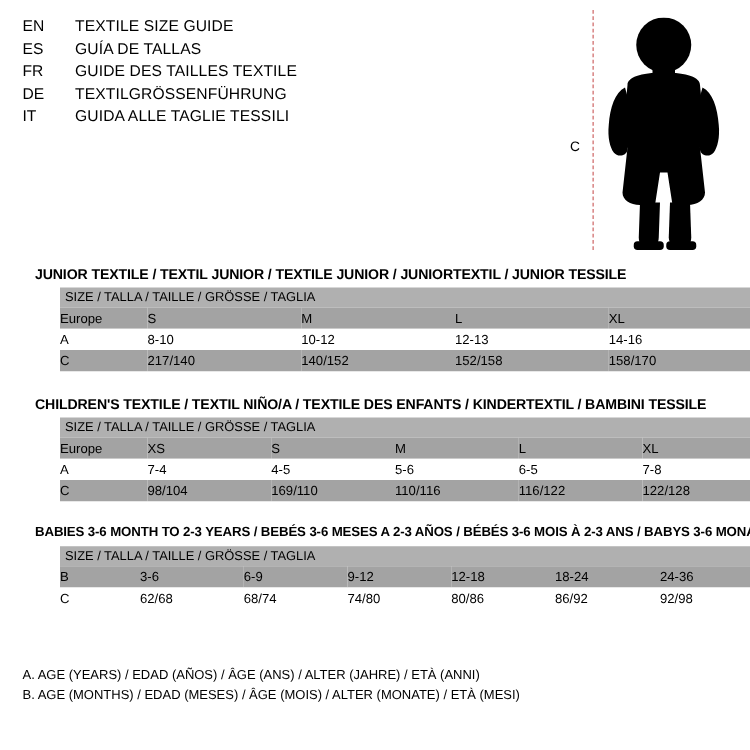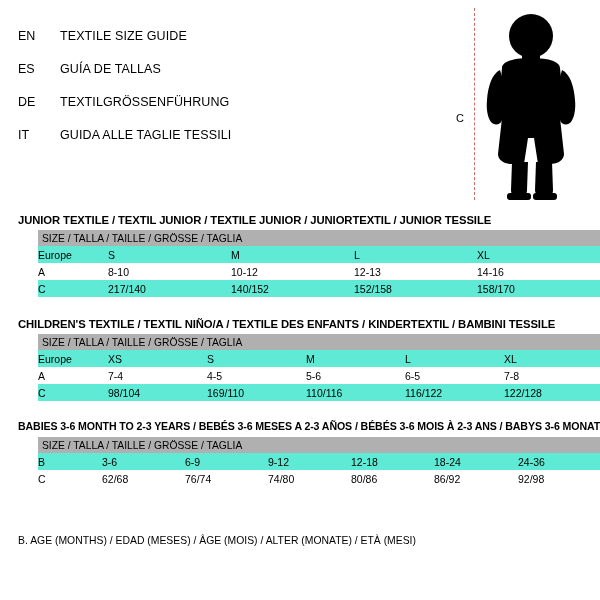--- a/index.html
+++ b/index.html
@@ -29,21 +29,20 @@
     left: 18px;
     top: 12px;
     width: 420px;
   }
   .lang-row {
     display: flex;
     align-items: baseline;
     line-height: 18px;
     height: 18px;
     font-size: 12.5px;
-    margin-top: 15px;
   }
   .lang-code {
     width: 42px;
     flex: 0 0 42px;
     font-size: 12.5px;
   }
   .lang-title {
     font-size: 12.5px;
     letter-spacing: 0.1px;
   }
@@ -73,21 +72,21 @@
   }
   .silhouette {
     position: absolute;
     left: 38px;
     top: 6px;
   }
 
   
   .section {
     position: absolute;
-    left: 18px;
+    left: 28px;
     width: 564px;
   }
   .section-title {
     font-size: 11.3px;
     font-weight: bold;
     letter-spacing: -0.1px;
     margin-bottom: 4px;
     white-space: nowrap;
   }
   .section-title.small {
@@ -107,21 +106,21 @@
     vertical-align: middle;
     white-space: nowrap;
   }
   tr.hdr td {
     background: #b0b0b0;
     font-size: 10.3px;
     padding-left: 4px;
     height: 16px;
   }
   tr.band td {
-    background: #5eead4;
+    background: #a3a3a3;
   }
   tr.plain td {
     background: #ffffff;
   }
   td.lbl {
     padding-left: 4px;
   }
   td.val {
     padding-left: 2px;
   }
@@ -145,20 +144,24 @@
 <div class="page">
 
   <div class="lang-block">
     <div class="lang-row">
       <span class="lang-code">EN</span>
       <span class="lang-title">TEXTILE SIZE GUIDE</span>
     </div>
     <div class="lang-row">
       <span class="lang-code">ES</span>
       <span class="lang-title">GUÍA DE TALLAS</span>
+    </div>
+    <div class="lang-row">
+      <span class="lang-code">FR</span>
+      <span class="lang-title">GUIDE DES TAILLES TEXTILE</span>
     </div>
     <div class="lang-row">
       <span class="lang-code">DE</span>
       <span class="lang-title">TEXTILGRÖSSENFÜHRUNG</span>
     </div>
     <div class="lang-row">
       <span class="lang-code">IT</span>
       <span class="lang-title">GUIDA ALLE TAGLIE TESSILI</span>
     </div>
   </div>
@@ -302,27 +305,28 @@
           <td class="val">3-6</td>
           <td class="val">6-9</td>
           <td class="val">9-12</td>
           <td class="val">12-18</td>
           <td class="val">18-24</td>
           <td class="val">24-36</td>
         </tr>
         <tr class="plain">
           <td class="lbl">C</td>
           <td class="val">62/68</td>
-          <td class="val">76/74</td>
+          <td class="val">68/74</td>
           <td class="val">74/80</td>
           <td class="val">80/86</td>
           <td class="val">86/92</td>
           <td class="val">92/98</td>
         </tr>
       </tbody>
     </table>
   </div>
 
   <div class="notes">
+    <div class="note-line">A. AGE (YEARS) / EDAD (AÑOS) / ÂGE (ANS) / ALTER (JAHRE) / ETÀ (ANNI)</div>
     <div class="note-line">B. AGE (MONTHS) / EDAD (MESES) / ÂGE (MOIS) / ALTER (MONATE) / ETÀ (MESI)</div>
   </div>
 
 </div>
 
 </body></html>

